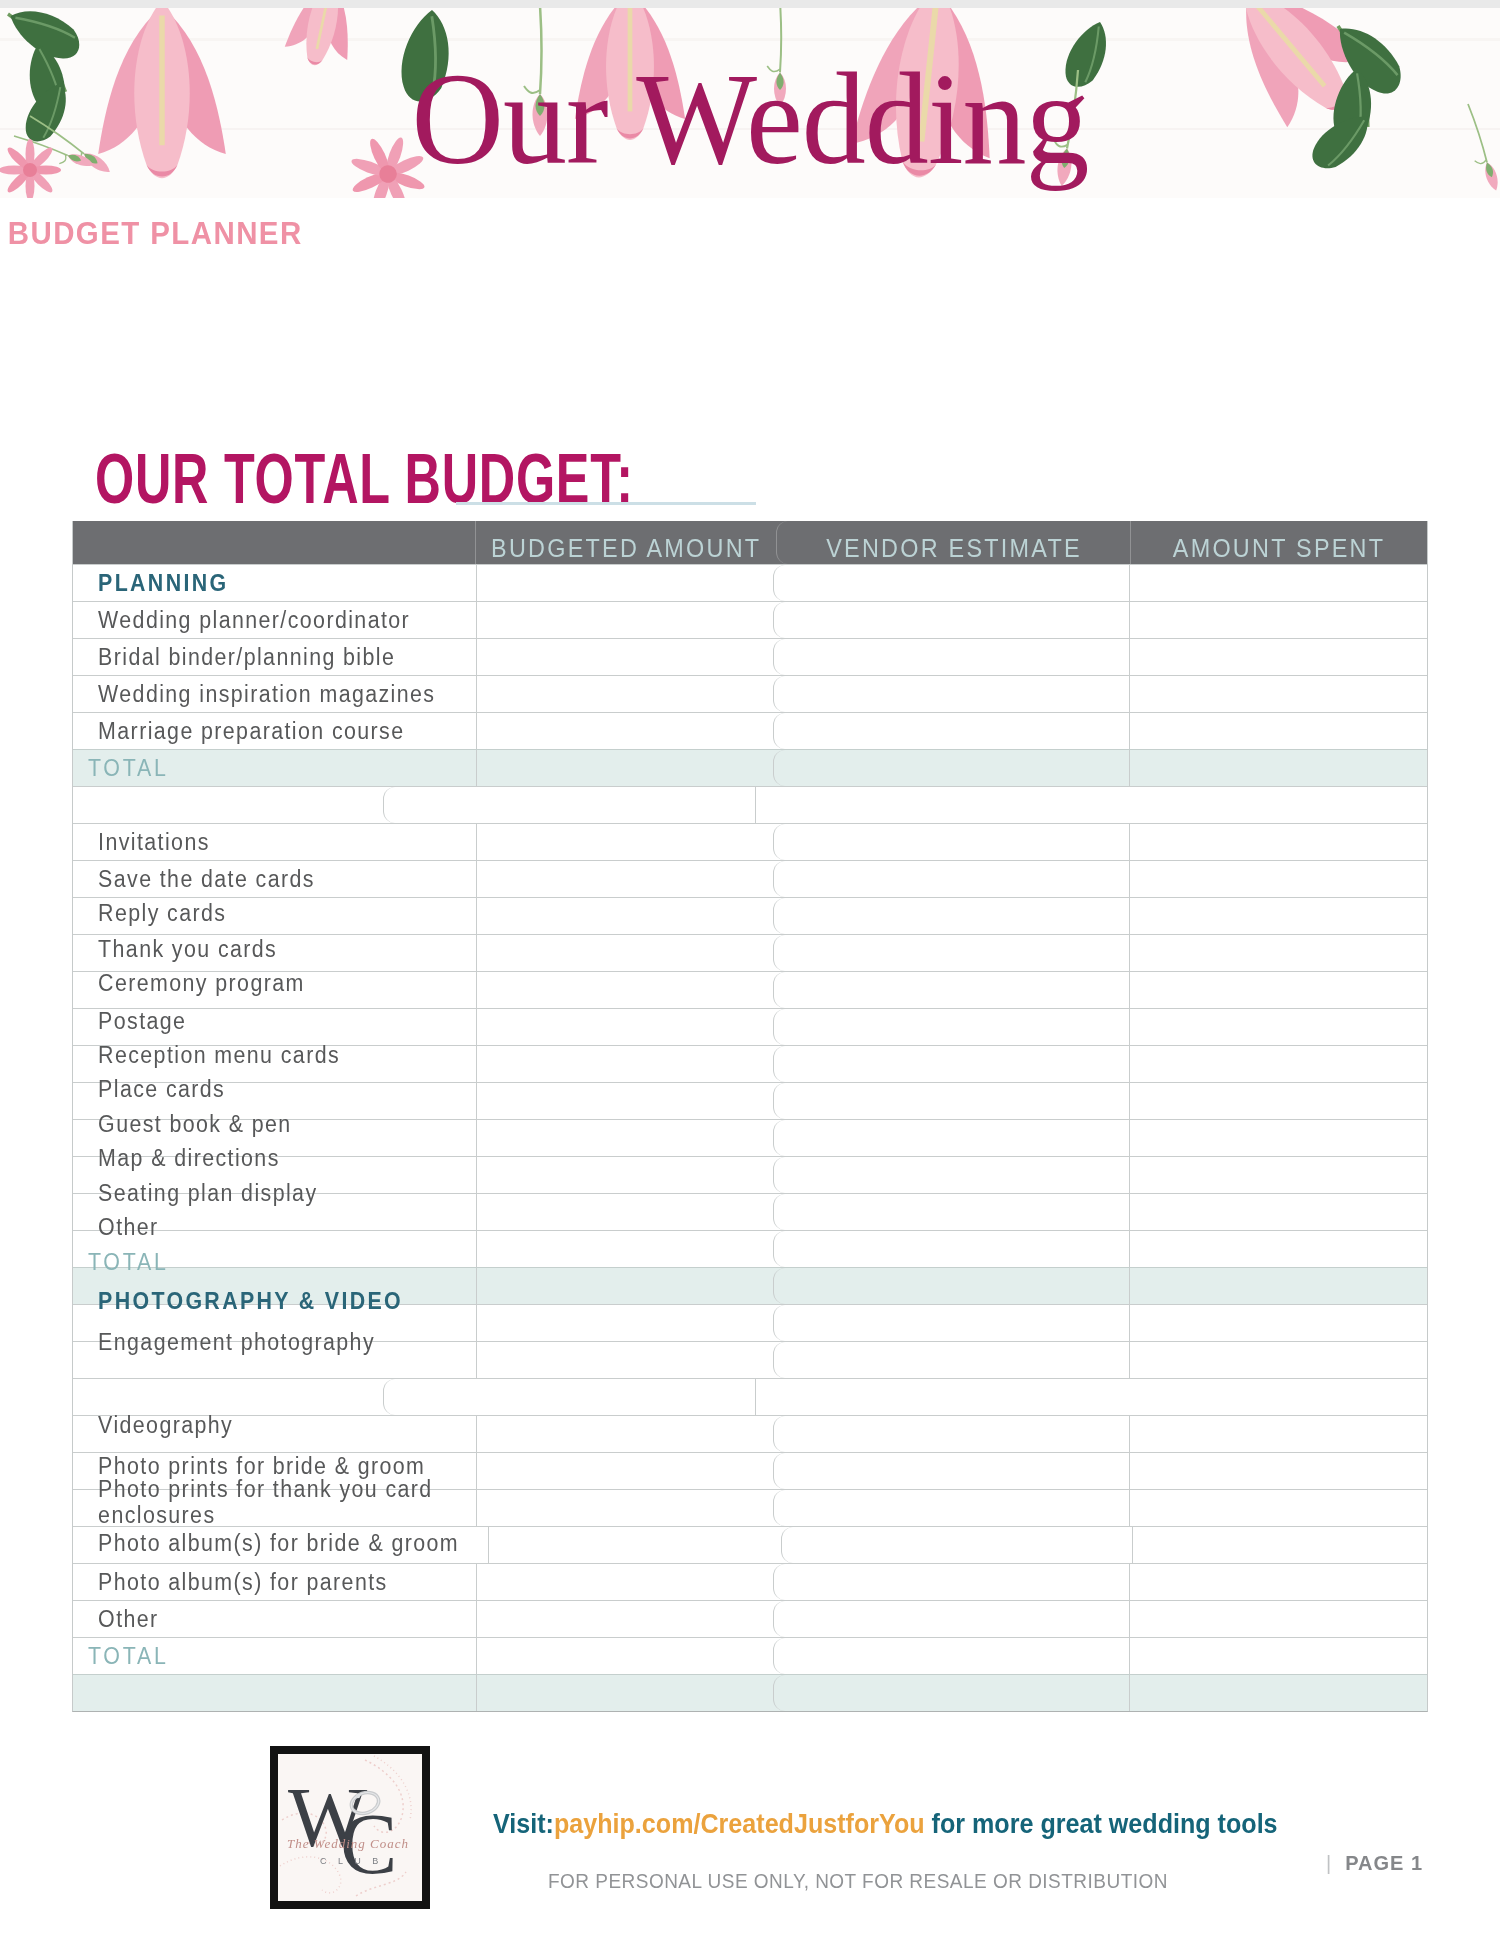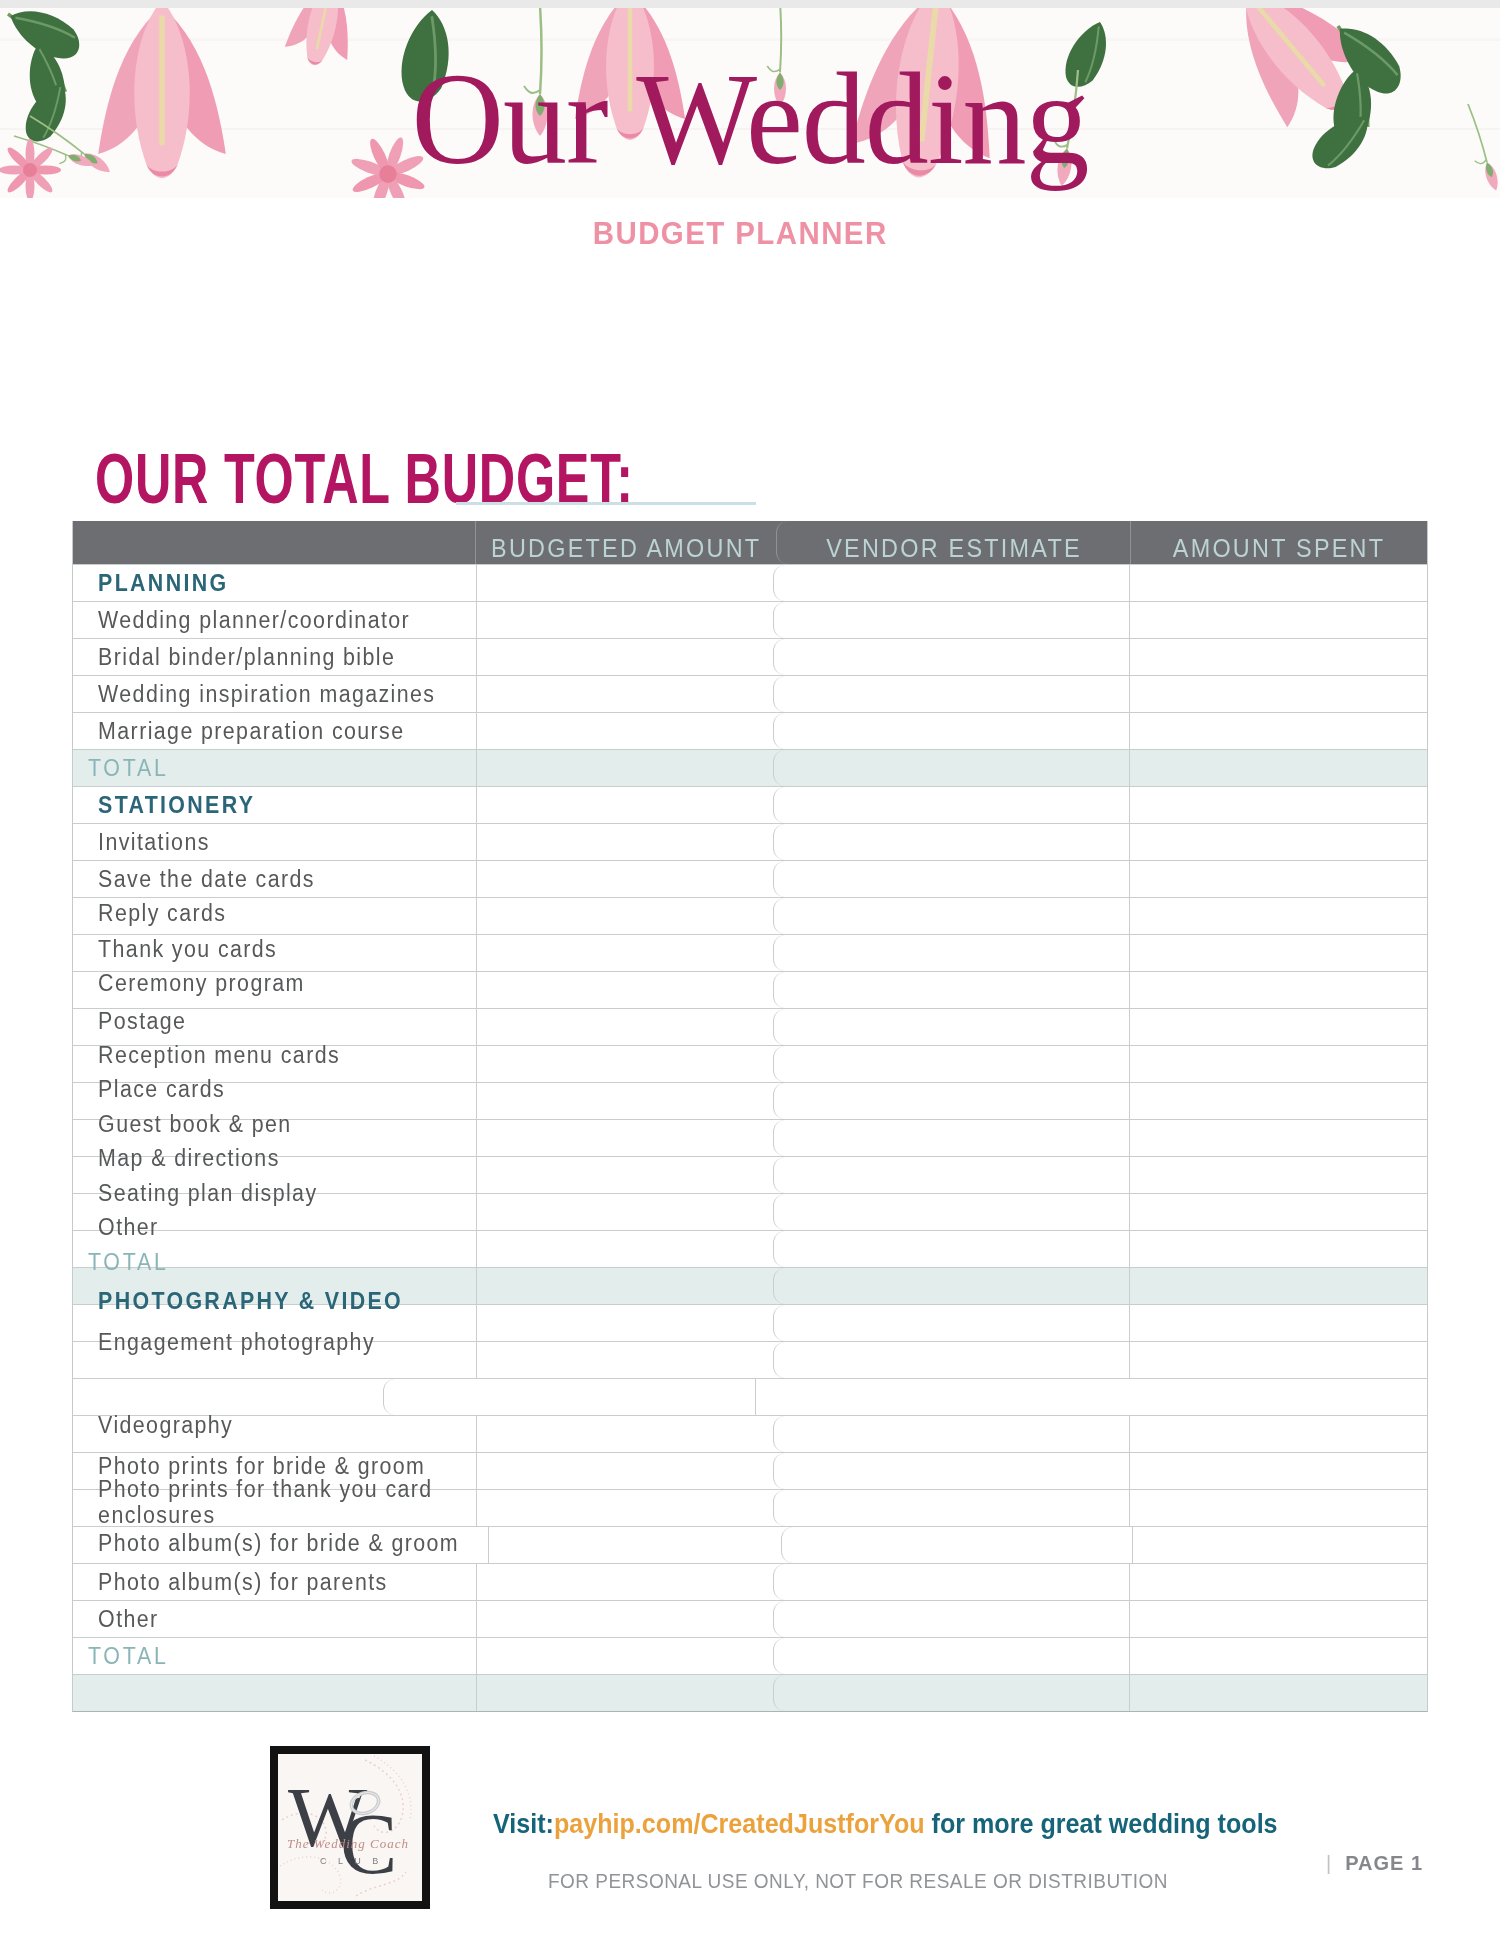--- a/index.html
+++ b/index.html
@@ -3,21 +3,21 @@
 <meta charset="utf-8">
 <style>
   html,body{margin:0;padding:0;background:#e9e9e9;}
   .page{position:relative;width:1500px;height:1941px;background:#ffffff;margin:8px auto;overflow:hidden;
         font-family:"Liberation Sans",sans-serif;}
   
   .hero{position:absolute;left:0;top:0;width:1500px;height:190px;}
   .page-title{position:absolute;left:0;top:44px;width:1500px;text-align:center;
     font-family:"Liberation Serif",serif;font-size:132px;line-height:134px;font-weight:400;
     color:#a21a5e;letter-spacing:-1px;transform:scaleX(.97);transform-origin:center top;}
-  .page-subtitle{position:absolute;left:0;top:208px;width:1480px;text-align:center;
+  .page-subtitle{position:absolute;left:0;top:208px;width:1480px;
     font-size:31px;font-weight:bold;letter-spacing:1.5px;color:#ef91a5;}
   .page-subtitle span{display:inline-block;transform:scaleX(.95);}
   
   .budget-heading{position:absolute;left:95px;top:436px;font-size:70px;line-height:70px;
     font-weight:bold;letter-spacing:1px;color:#b31562;white-space:nowrap;
     transform:scaleX(.72);transform-origin:left top;}
   .heading-underline{position:absolute;left:456px;top:494px;width:300px;height:3px;background:#ccdfe6;}
   
   .btable{position:absolute;left:72px;top:513px;width:1356px;
     border-left:1px solid #c6caca;border-right:1px solid #c6caca;border-bottom:1px solid #aeb2b2;
@@ -212,23 +212,20 @@
       </div>
     <div class="row total trow">
         <div class="cell c1">
           <span class="lbl">TOTAL</span>
         </div>
         <div class="cell c2"></div>
         <div class="cell c3"></div>
         <div class="cell c4"></div>
       </div>
     <div class="row section">
-        <div class="cell c1">
-          <span class="lbl">STATIONERY</span>
-        </div>
         <div class="cell c2"></div>
         <div class="cell c3"></div>
         <div class="cell c4"></div>
       </div>
     <div class="row item">
         <div class="cell c1">
           <span class="lbl">Invitations</span>
         </div>
         <div class="cell c2"></div>
         <div class="cell c3"></div>

